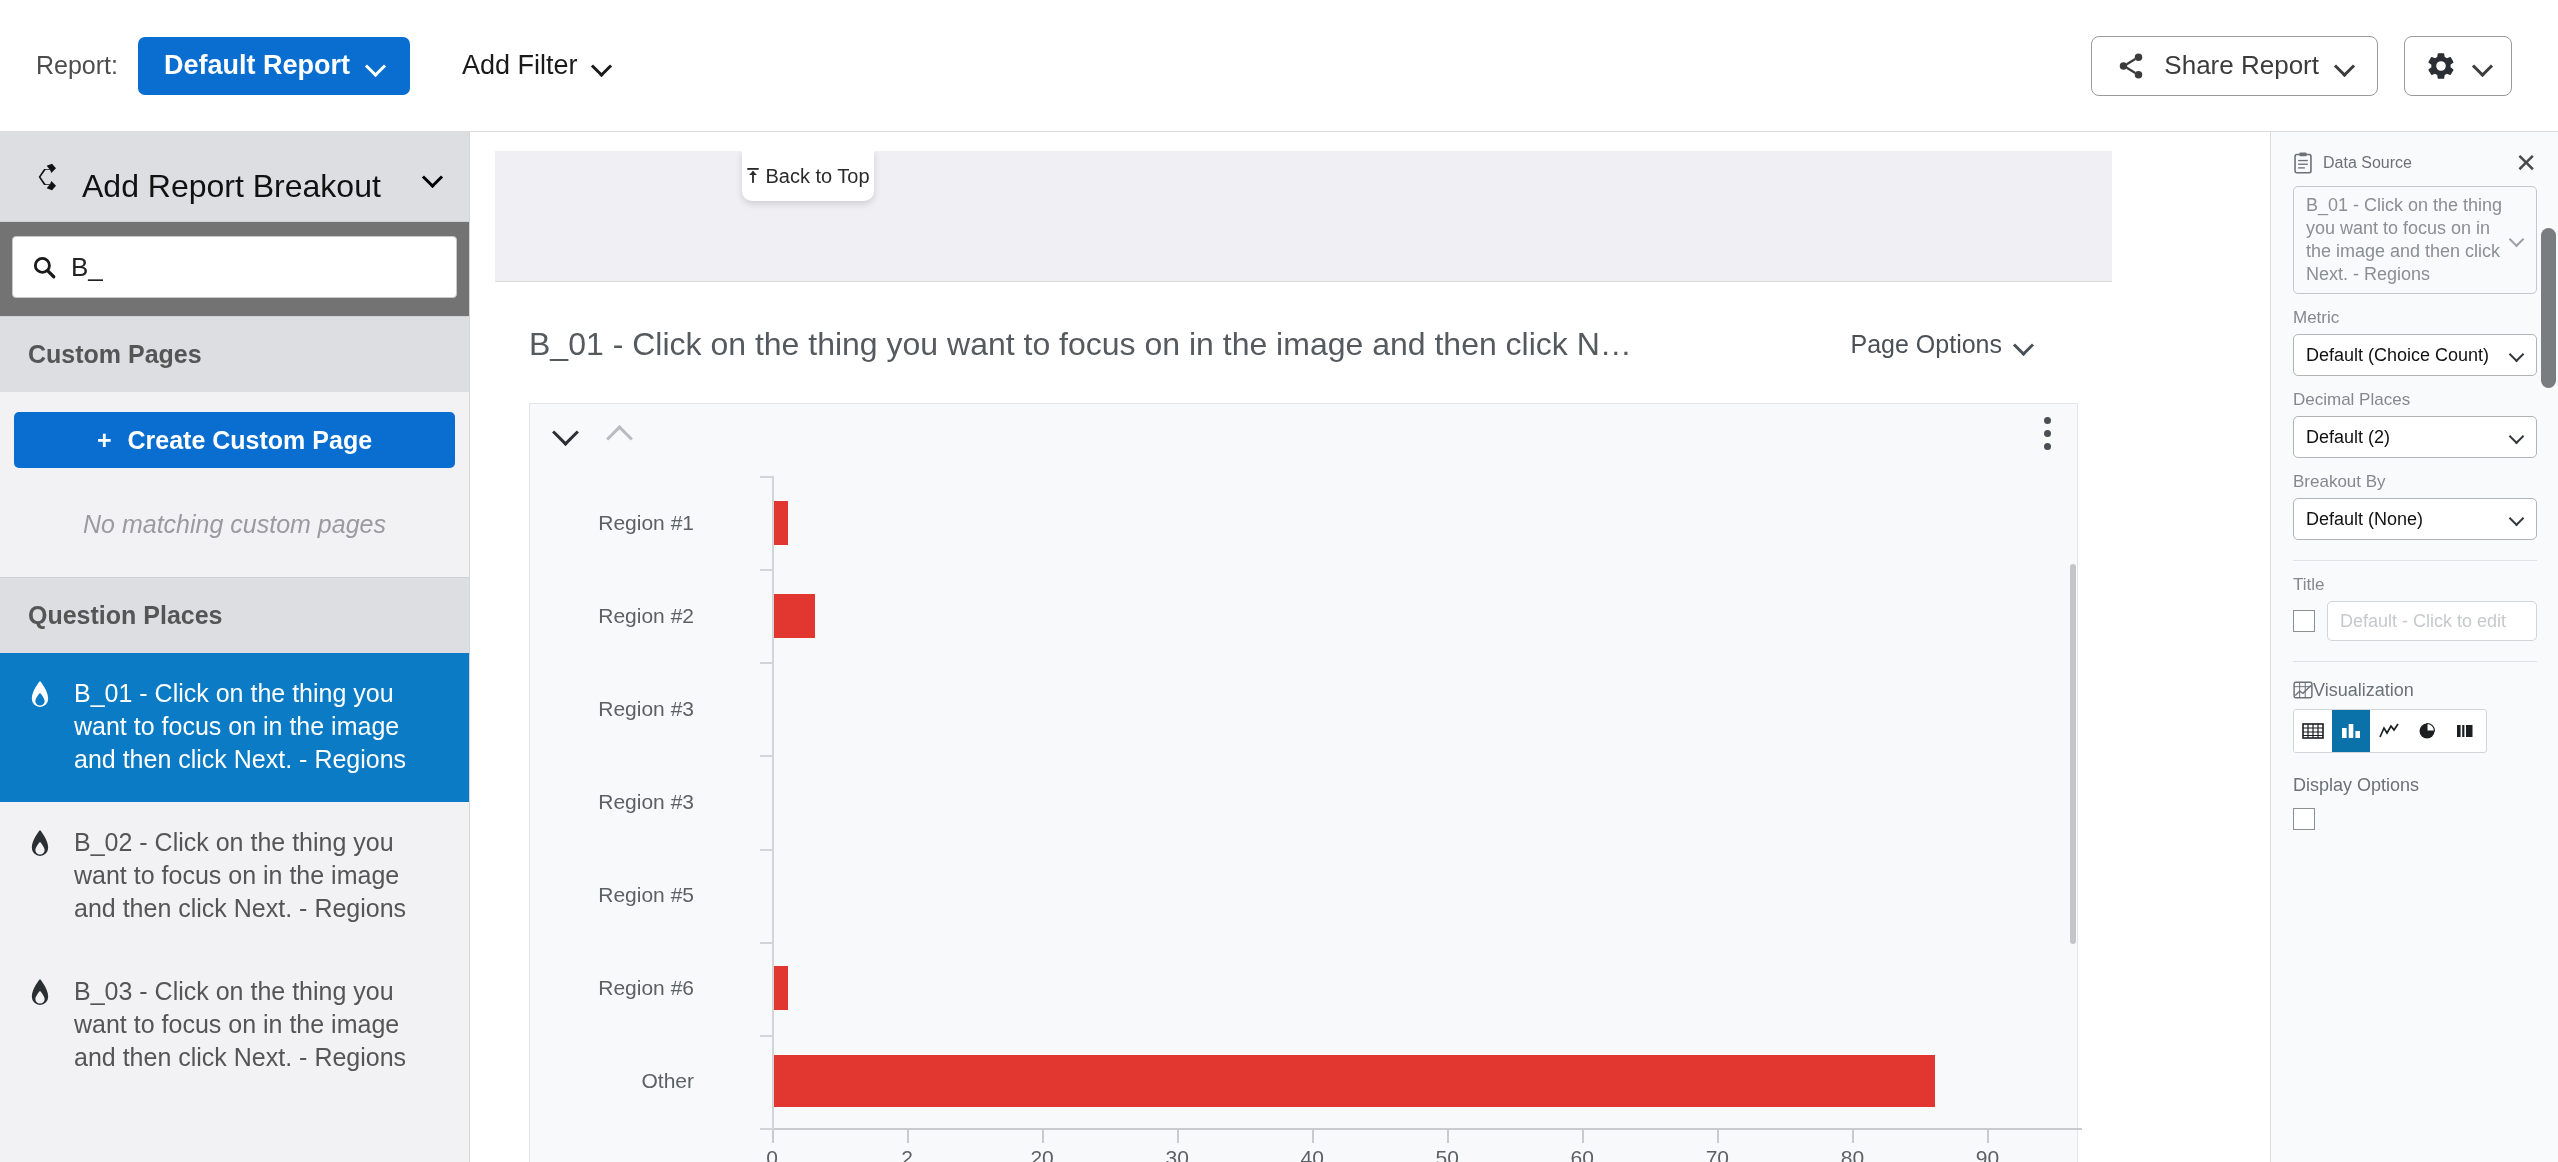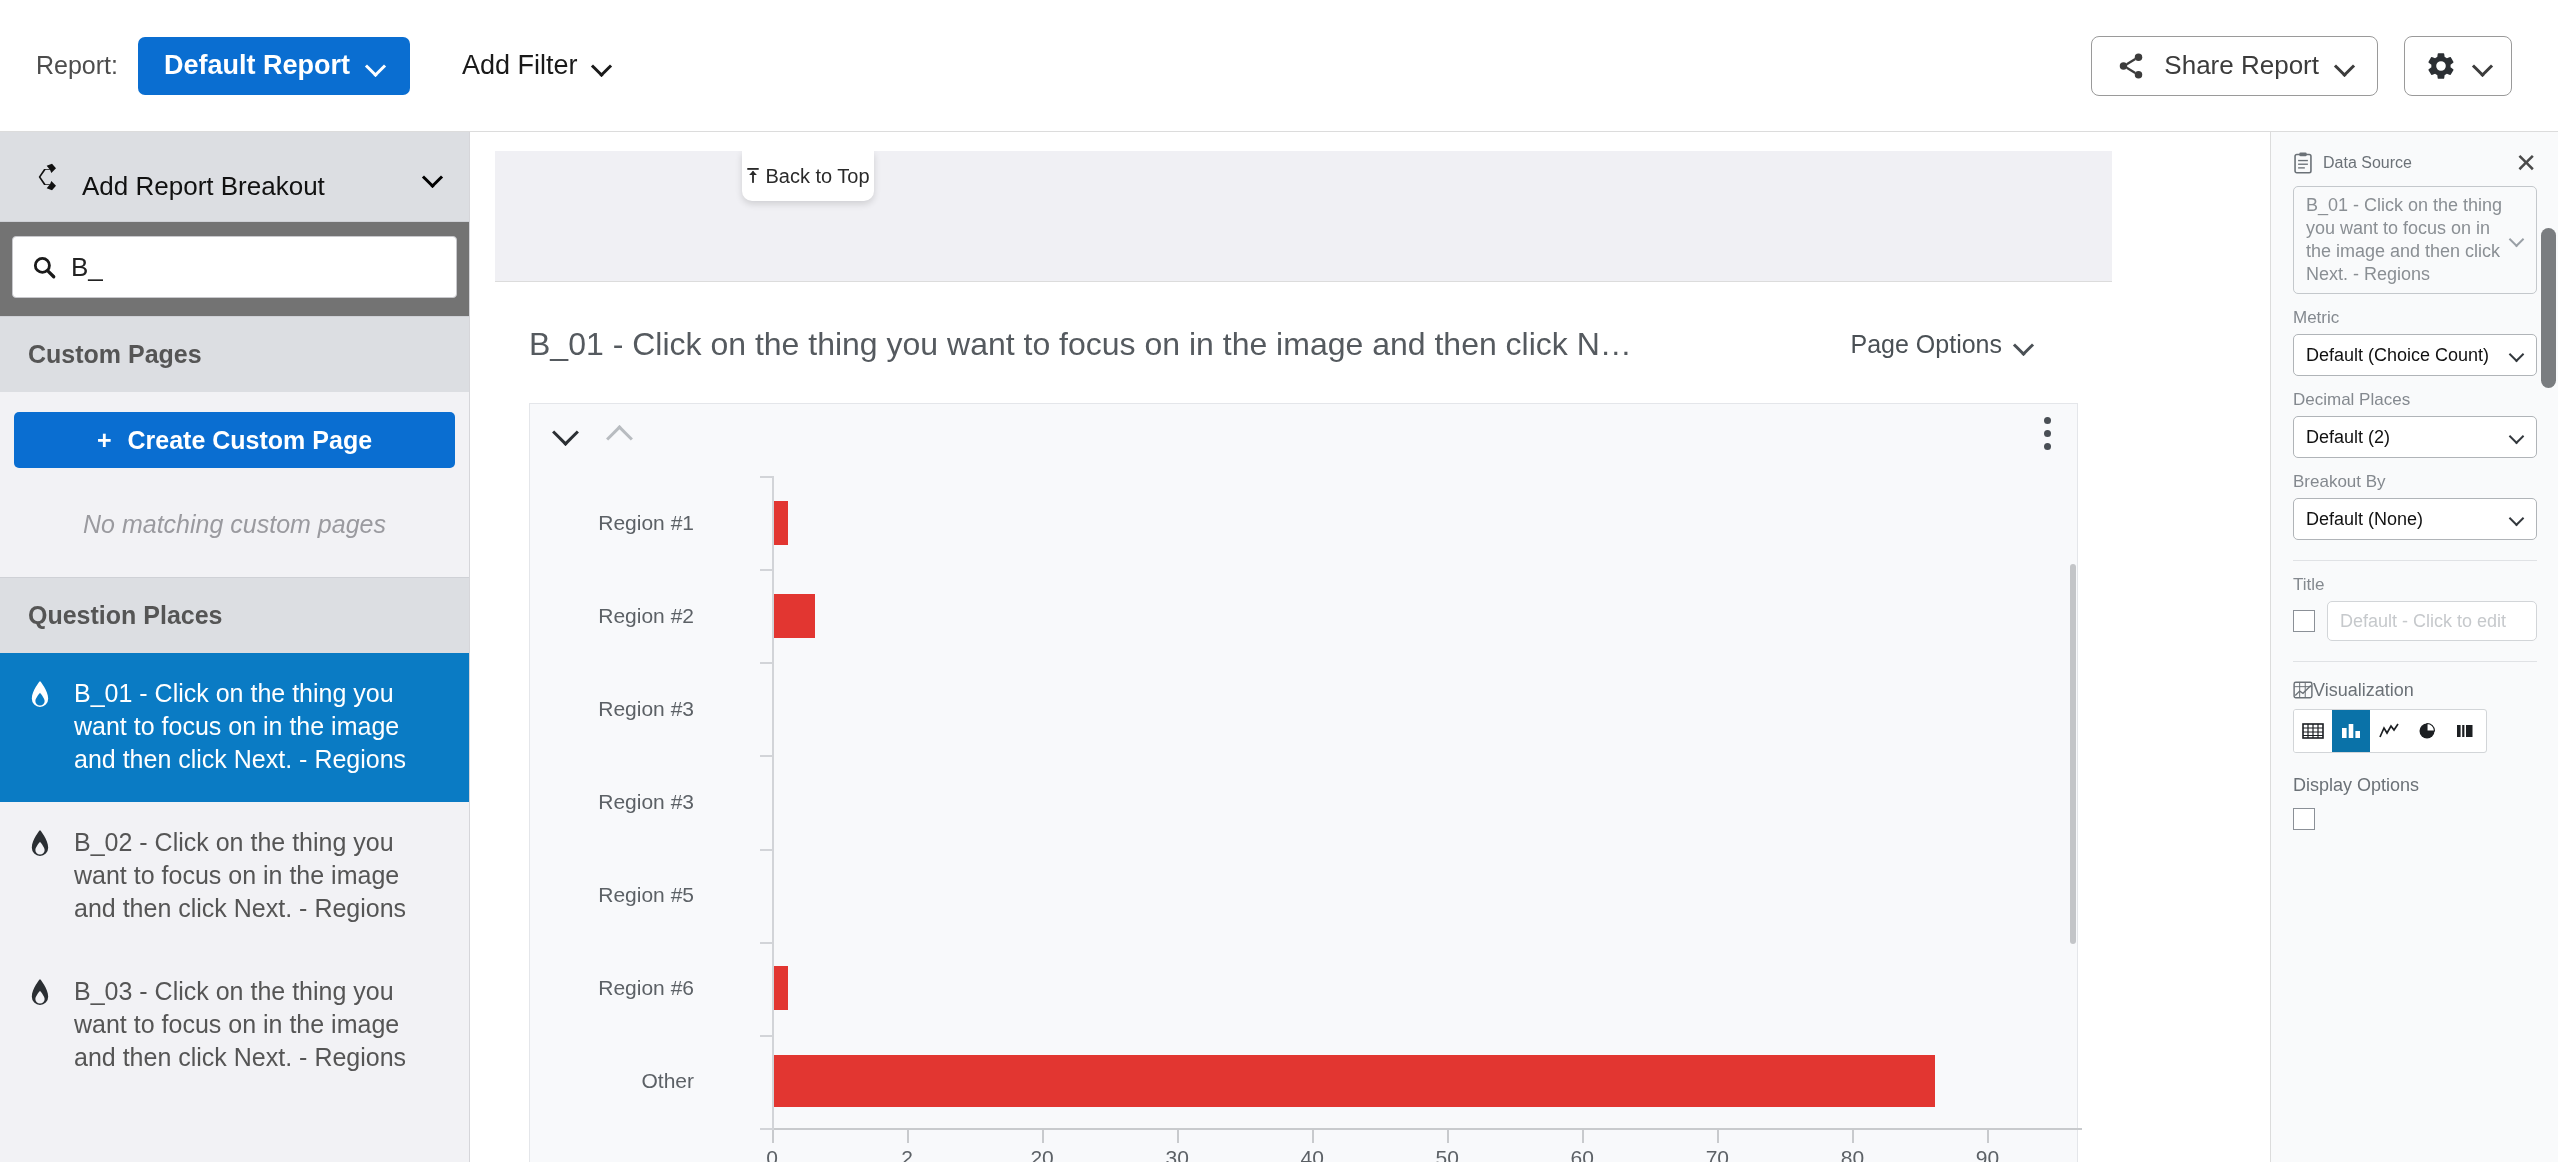--- a/index.html
+++ b/index.html
@@ -50,21 +50,21 @@
 
   
   .sidebar {
     position: absolute; left: 0; top: 132px; width: 470px; height: 1030px;
     background: #f2f2f5; border-right: 1px solid #d6d6da; overflow: hidden;
   }
   .sb-breakout {
     height: 90px; background: #dcdee2; display: flex; align-items: center;
     padding: 0 28px; gap: 22px; cursor: pointer; border-bottom: 1px solid #cfd1d6;
   }
-  .sb-breakout-label { font-size: 26px; color: #111; flex: 1; margin-top: 20px; }
+  .sb-breakout-label { font-size: 32px; color: #111; flex: 1; margin-top: 20px; }
   .sb-search-wrap {
     background: #737373; padding: 14px 12px 18px 12px;
   }
   .sb-search {
     background: #fff; border: 1px solid #c8c8cc; border-radius: 4px;
     height: 62px; display: flex; align-items: center; padding: 0 18px; gap: 14px;
   }
   .sb-search-text { font-size: 26px; color: #222; }
   .sb-section {
     background: #dcdee2; height: 76px; display: flex; align-items: center;

